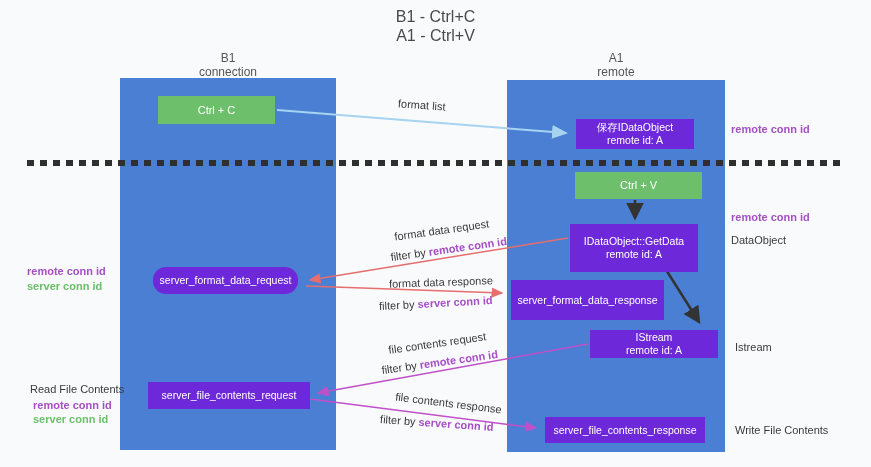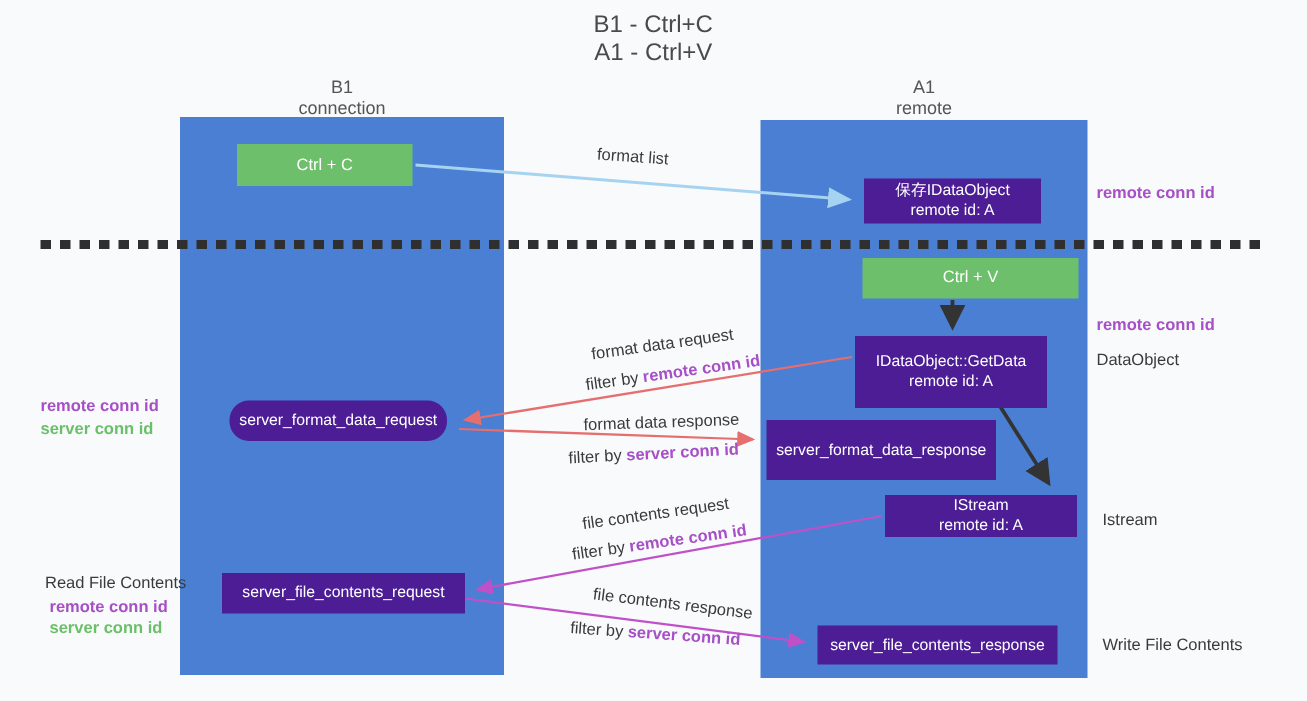--- a/index.html
+++ b/index.html
@@ -1,21 +1,21 @@
 <!DOCTYPE html>
 <html><head>
 <meta charset="utf-8">
 <style>
   html,body{margin:0;padding:0;background:#f9fafb;font-family:"Liberation Sans","DejaVu Sans",sans-serif;}
   #canvas{position:relative;width:871px;height:467px;background:#f9fafb;overflow:hidden;padding-left:27px;}
   .title{position:absolute;left:0;top:7px;width:871px;text-align:center;font-size:16px;color:#4a4a4a;line-height:19px;}
   .col-header{position:absolute;text-align:center;font-size:12px;color:#555;line-height:14px;}
   .col{position:absolute;background:#4a7fd4;}
   .box{position:absolute;display:flex;flex-direction:column;align-items:center;justify-content:center;color:#fff;font-size:11px;line-height:13px;}
-  .box.orange{background:#4c1d95;}
+  .box.orange{background:#6d28d9;}
   .box.green{background:#6dbf6b;}
   .box .l2{font-size:10.5px;}
   .lbl{position:absolute;font-size:11px;color:#3a3a3a;white-space:nowrap;}
   .lbl.purple{color:#a64fc6;font-weight:bold;}
   .lbl.greent{color:#6abf69;font-weight:bold;}
   .ann{position:absolute;font-size:11px;color:#3a3a3a;white-space:nowrap;transform-origin:center;}
   .ann .pfx{margin-right:3px;}
   .ann .purple{color:#a64fc6;font-weight:bold;}
   svg.overlay{position:absolute;left:0;top:0;pointer-events:none;}
 </style>
@@ -68,21 +68,21 @@
 
   <div class="box green" style="left:158px;top:96px;width:117px;height:28px;">
     <div>Ctrl + C</div>
   </div>
 
   <div class="box orange" style="left:576px;top:119px;width:118px;height:30px;">
     <div class="l2">保存IDataObject</div>
     <div class="l2">remote id: A</div>
   </div>
 
-  <div class="box green" style="left:575px;top:172px;width:144px;height:27px;">
+  <div class="box green" style="left:575px;top:172px;width:127px;height:27px;">
     <div>Ctrl + V</div>
   </div>
 
   <div class="box orange" style="left:570px;top:224px;width:128px;height:48px;">
     <div class="l2">IDataObject::GetData</div>
     <div class="l2">remote id: A</div>
   </div>
 
   <div class="box orange" style="left:153px;top:267px;width:145px;height:27px;border-radius:13px;">
     <div class="l2">server_format_data_request</div>

